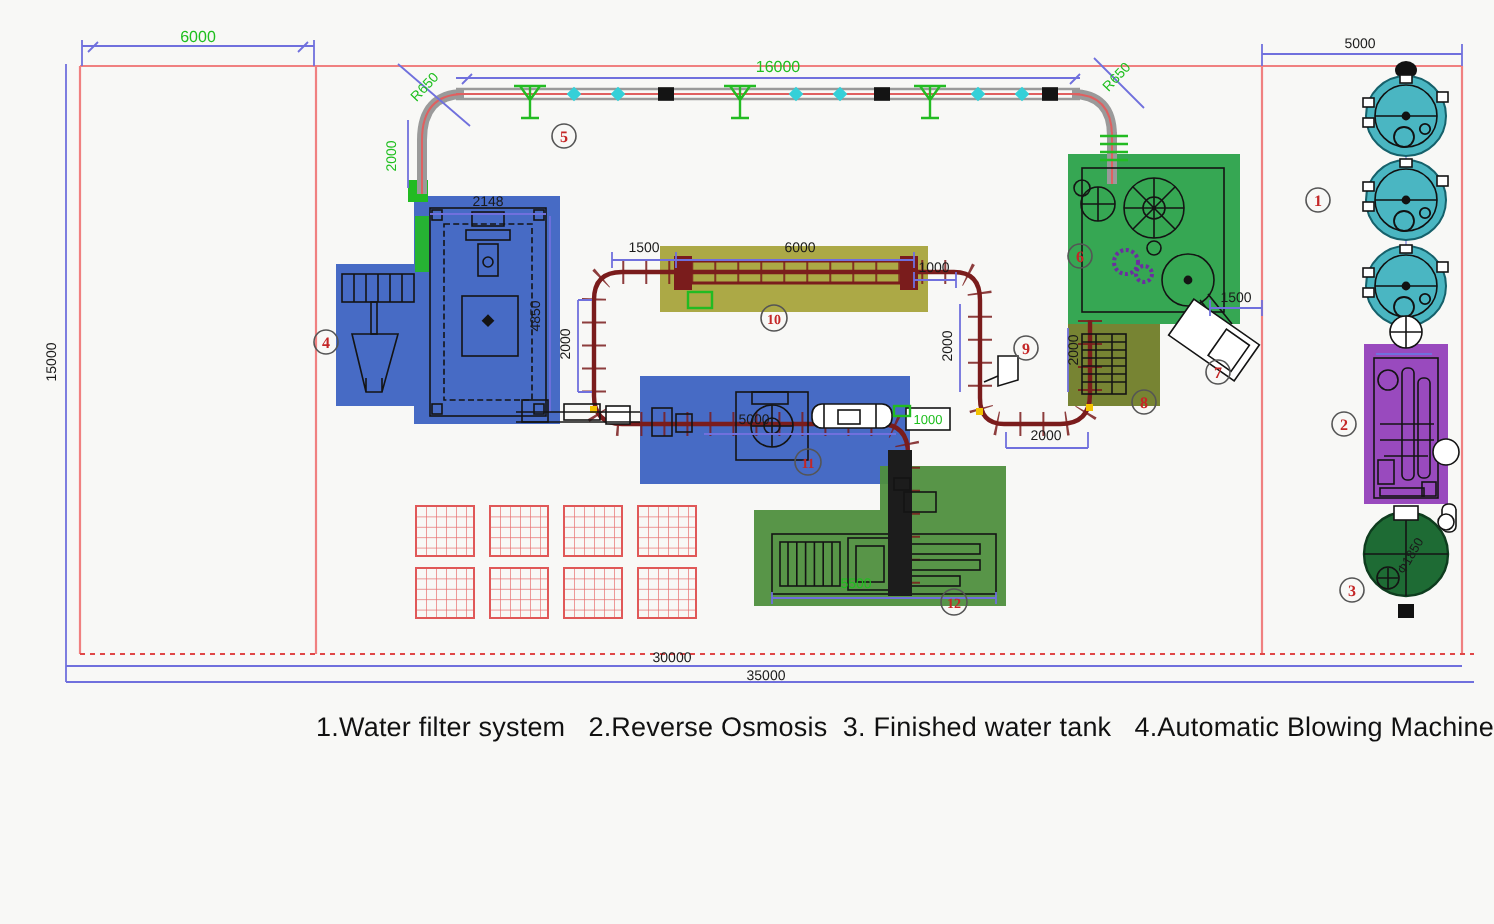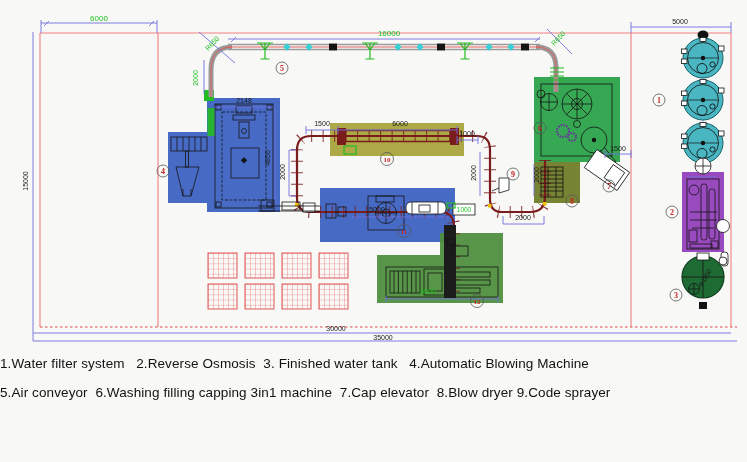--- a/index.html
+++ b/index.html
@@ -29,21 +29,21 @@
   .ductr{stroke:var(--duct_red);stroke-width:1;fill:none;}
   .f-blue{fill:var(--machine_blue);fill-opacity:.95;stroke:none;}
   .f-filler{fill:var(--filler_green);fill-opacity:.95;stroke:none;}
   .f-dryer{fill:var(--dryer_olive);fill-opacity:.95;stroke:none;}
   .f-buffer{fill:var(--buffer_olive);fill-opacity:.95;stroke:none;}
   .f-wrap{fill:var(--wrapper_green);fill-opacity:.95;stroke:none;}
   .f-purple{fill:var(--ro_purple);fill-opacity:.95;stroke:none;}
   .tankfill{fill:var(--tank_teal);stroke:#16616b;stroke-width:1;}
   .f-ftank{fill:var(--finished_green);stroke:#0e3c1e;stroke-width:1.2;}
   .gearp{stroke:#6b2fa0;stroke-width:2;fill:none;stroke-dasharray:1.5 1.3;}
-  .legend{position:absolute;left:0;top:350px;width:747px;text-align:left;color:#111;}
+  .legend{position:absolute;left:0;top:350px;width:747px;text-align:right;color:#111;}
   .legend-line{white-space:pre;font-size:13.5px;line-height:28.5px;letter-spacing:0.1px;}
   .watermark{position:absolute;left:266px;top:189px;width:310px;pointer-events:none;z-index:5;}
   .wm-brand{font-size:47px;font-weight:bold;font-style:italic;line-height:40px;
             color:rgba(252,252,252,0.78);-webkit-text-stroke:1.2px rgba(170,170,170,0.55);}
   .wm-cjk{font-size:36px;font-weight:bold;font-style:italic;
           color:rgba(250,245,245,0.72);-webkit-text-stroke:1.2px rgba(200,150,150,0.5);}
   .wm-url{margin-top:-4px;margin-left:62px;font-size:12.5px;font-weight:bold;font-style:italic;
           color:rgba(228,90,90,0.8);}
 </style>
 </head>
@@ -357,16 +357,15 @@
     <g>
       <circle class="mkc" cx="676" cy="295" r="6"></circle>
       <text class="mk" x="676" y="298" text-anchor="middle">3</text>
     </g>
   </g>
 </svg>
 
 
 <div class="legend">
   <div class="legend-line">1.Water filter system   2.Reverse Osmosis  3. Finished water tank   4.Automatic Blowing Machine</div>
-  <div class="legend-line">5.Air conveyor  6.Washing filling capping 3in1 machine  7.Cap elevator  8.Blow dryer 9.Code sprayer</div>
 </div>
 
 </div>
 
 </body></html>

